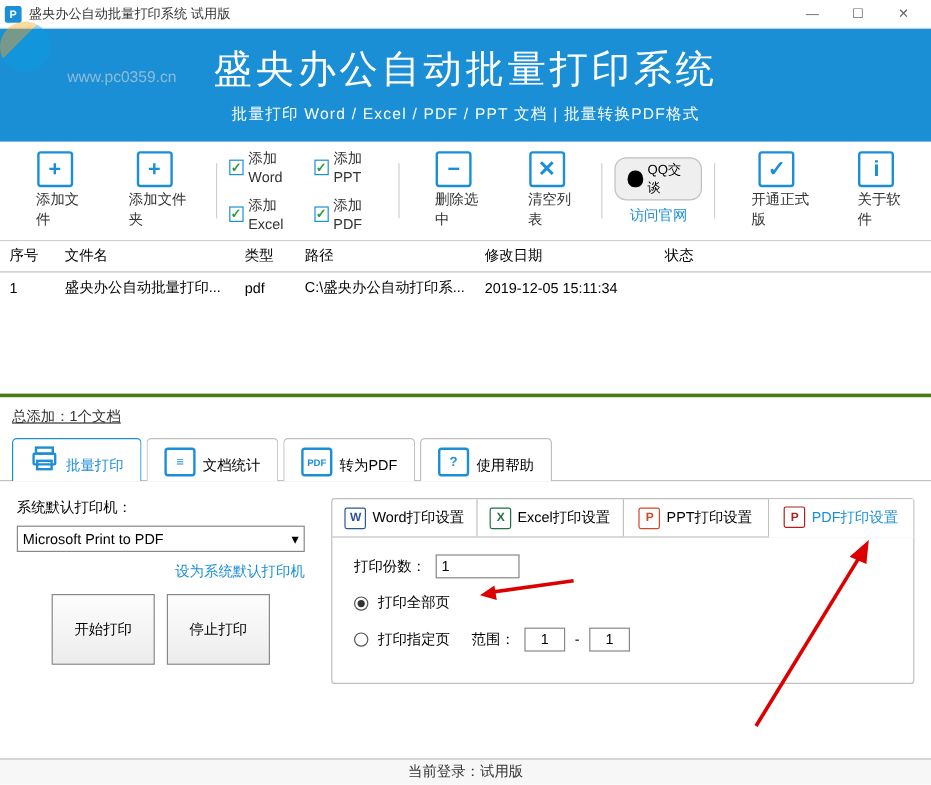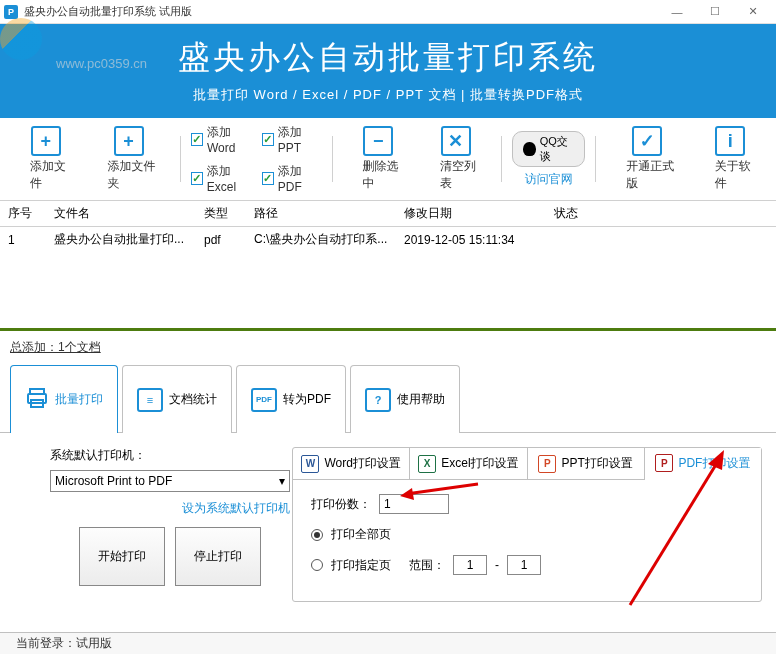--- a/index.html
+++ b/index.html
@@ -31,27 +31,27 @@
 .qq-btn .peng { width: 14px; height: 14px; background: #000; border-radius: 50% 50% 45% 45%; position: relative; }
 .link { color: #1b8fd6; cursor: pointer; font-size: 12px; }
 
 .table-wrap { height: 130px; border-bottom: 3px solid #4d7c0f; overflow: auto; }
 table { width: 100%; border-collapse: collapse; font-size: 12px; }
 th { text-align: left; font-weight: 400; padding: 4px 8px; border-bottom: 1px solid #d0d0d0; background: #fff; }
 td { padding: 4px 8px; }
 .total { padding: 8px 10px; font-size: 12px; color: #333; text-decoration: underline; }
 
 .tabs { display: flex; padding: 0 10px; border-bottom: 1px solid #c0c0c0; gap: 4px; }
-.tab { display: flex; align-items: center; gap: 6px; padding: 20px 14px; border: 1px solid #c0c0c0; border-bottom: none; border-radius: 4px 4px 0 0; background: #fff; cursor: pointer; position: relative; top: 1px; }
+.tab { display: flex; align-items: flex-end; gap: 6px; padding: 4px 14px; border: 1px solid #c0c0c0; border-bottom: none; border-radius: 4px 4px 0 0; background: #fff; cursor: pointer; position: relative; top: 1px; }
 .tab.active { border-color: #1b8fd6; background: #fff; }
 .tab.active .tlabel { color: #1b8fd6; }
 .tab .ticon { width: 26px; height: 24px; border: 2px solid #1b8fd6; border-radius: 3px; display: flex; align-items: center; justify-content: center; color: #1b8fd6; font-size: 11px; font-weight: bold; }
 .tab .printer-ic svg { width: 24px; height: 24px; }
 
-.panel { display: flex; padding: 14px; gap: 2px; margin-left: 36px; }
+.panel { display: flex; padding: 14px; gap: 22px; }
 .left-panel { width: 240px; }
 .left-panel .lbl { margin-bottom: 6px; }
 .select { width: 100%; border: 1px solid #888; padding: 3px 4px; font-size: 12px; background: #fff; display: flex; justify-content: space-between; align-items: center; cursor: pointer; }
 .set-def { text-align: right; margin: 8px 0 10px; }
 .btn-row { display: flex; gap: 10px; justify-content: center; }
 .btn { border: 1px solid #888; background: linear-gradient(#fdfdfd,#ececec); padding: 20px 18px; cursor: pointer; font-size: 12px; }
 
 .right-panel { flex: 1; border: 1px solid #c0c0c0; border-radius: 3px; padding: 0; }
 .subtabs { display: flex; border-bottom: 1px solid #c0c0c0; }
 .subtab { flex: 1; display: flex; align-items: center; justify-content: center; gap: 5px; padding: 6px 4px; border-right: 1px solid #c0c0c0; cursor: pointer; font-size: 12px; }
@@ -64,21 +64,21 @@
 .sic.pdf { border-color: #b01e1e; color: #b01e1e; }
 .subtab.active .slabel { color: #1b8fd6; }
 
 .subbody { padding: 14px 18px; }
 .form-row { display: flex; align-items: center; gap: 8px; margin-bottom: 12px; font-size: 12px; }
 .num-input { width: 70px; border: 1px solid #888; padding: 2px 4px; font-size: 12px; }
 .sm-input { width: 34px; border: 1px solid #888; padding: 2px 4px; font-size: 12px; text-align: center; }
 .radio { width: 12px; height: 12px; border: 1px solid #555; border-radius: 50%; display: inline-flex; align-items: center; justify-content: center; }
 .radio.on::after { content: ''; width: 6px; height: 6px; background: #333; border-radius: 50%; }
 
-.statusbar { position: absolute; bottom: 0; left: 0; right: 0; height: 22px; border-top: 1px solid #c0c0c0; display: flex; align-items: center; justify-content: flex-start; padding: 0 16px; font-size: 12px; color: #333; background: #f7f7f7; }
+.statusbar { position: absolute; bottom: 0; left: 0; right: 0; height: 22px; border-top: 1px solid #c0c0c0; display: flex; align-items: center; justify-content: center; padding: 0 16px; font-size: 12px; color: #333; background: #f7f7f7; }
 
 .arrow { position: absolute; pointer-events: none; z-index: 50; }
 </style>
 </head>
 <body>
 
 <div class="watermark">
   <span class="wm-circle"></span>
   <div class="wm-url">www.pc0359.cn</div>
 </div>

